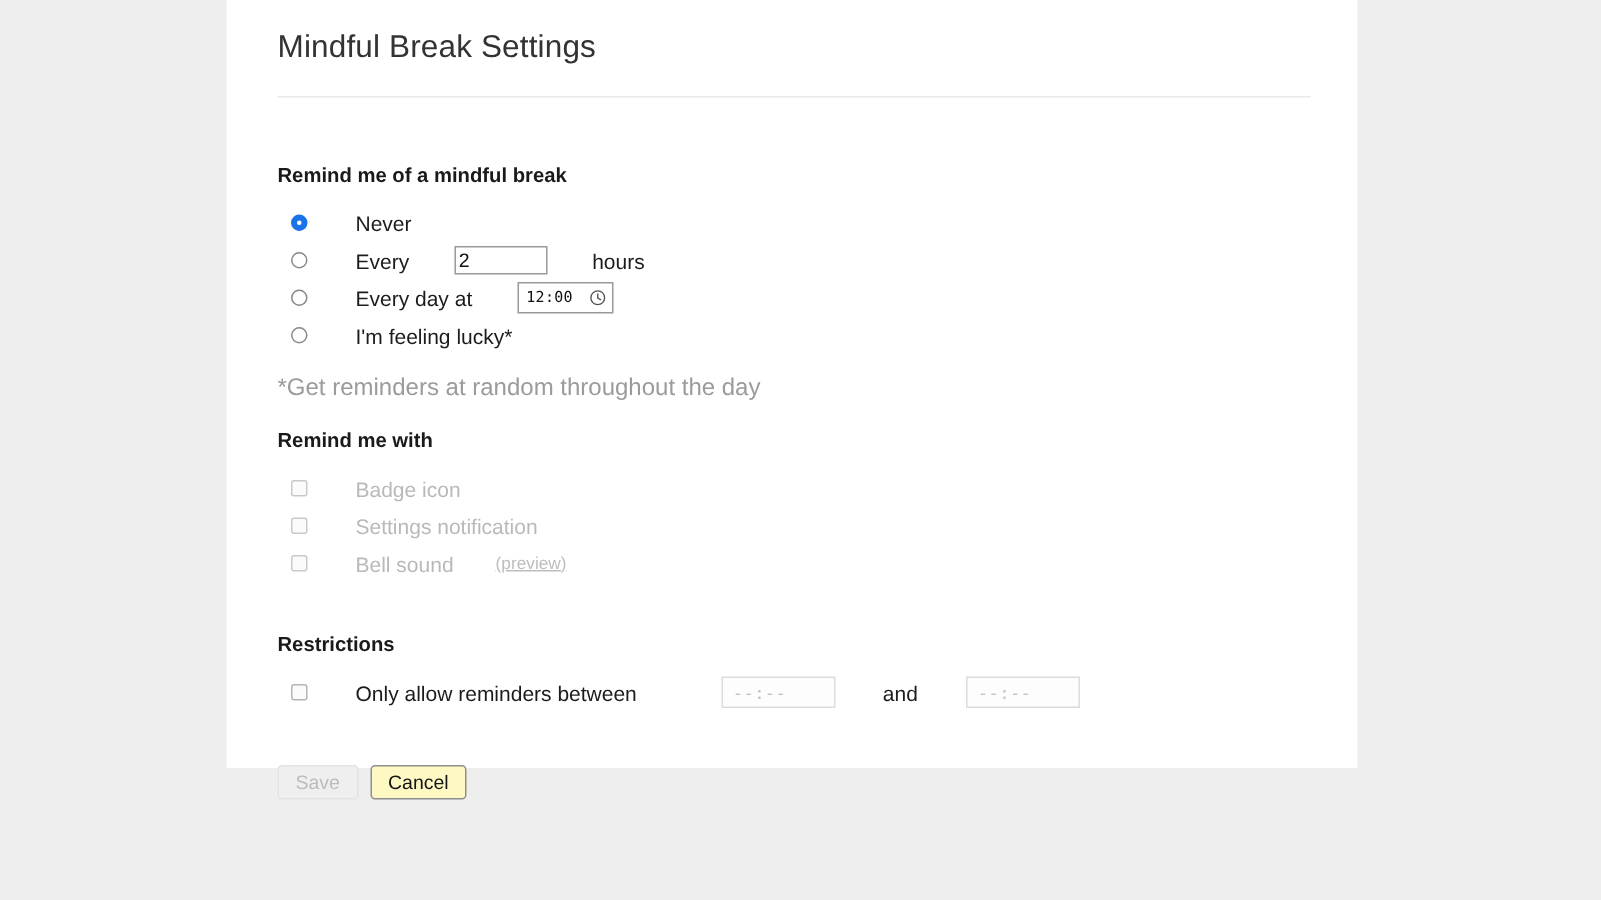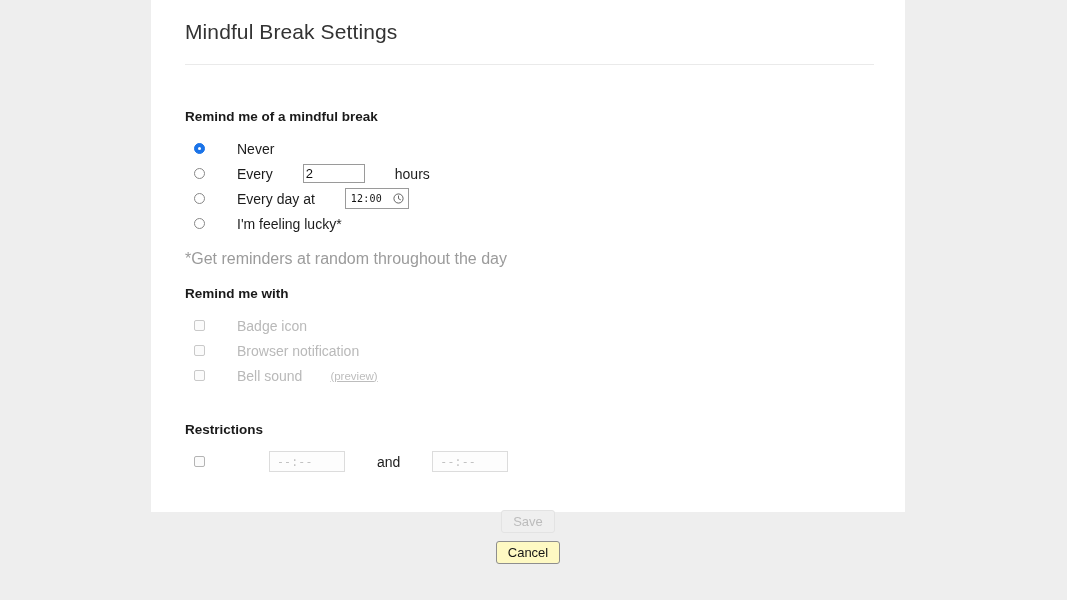--- a/index.html
+++ b/index.html
@@ -208,22 +208,21 @@
   .inline-word {
     font-size: 14px;
     color: #1c1c1c;
     margin: 0 8px;
   }
 
   
   .buttons {
     display: flex;
     gap: 8px;
-    align-items: center;
-    flex-direction: column;
+    align-items: flex-end;
   }
   .btn {
     font-family: "Liberation Sans", sans-serif;
     font-size: 13px;
     height: 23px;
     padding: 0 11px;
     border-radius: 3px;
     box-sizing: border-box;
     line-height: 21px;
   }
@@ -296,38 +295,39 @@
 
         <div class="options">
 
           <div class="opt-row">
             <span class="checkbox"></span>
             <span class="opt-label disabled-text">Badge icon</span>
           </div>
 
           <div class="opt-row">
             <span class="checkbox"></span>
-            <span class="opt-label disabled-text">Browser notification</span>
+            <span class="opt-label disabled-text">Settings notification</span>
           </div>
 
           <div class="opt-row">
             <span class="checkbox"></span>
             <span class="opt-label disabled-text">Bell sound</span>
             <span class="preview-link">(preview)</span>
           </div>
 
         </div>
       </div>
 
       <div class="section" style="margin-top:34px;">
         <h2 class="section-heading">Restrictions</h2>
 
         <div class="options">
           <div class="opt-row">
             <span class="checkbox enabled"></span>
+            <span class="opt-label">Only allow reminders between</span>
             <span style="width:8px;display:inline-block;"></span>
             <span class="time-range-input">
               <span class="tph">--:--</span>
             </span>
             <span class="inline-word">and</span>
             <span class="time-range-input">
               <span class="tph">--:--</span>
             </span>
           </div>
         </div>

